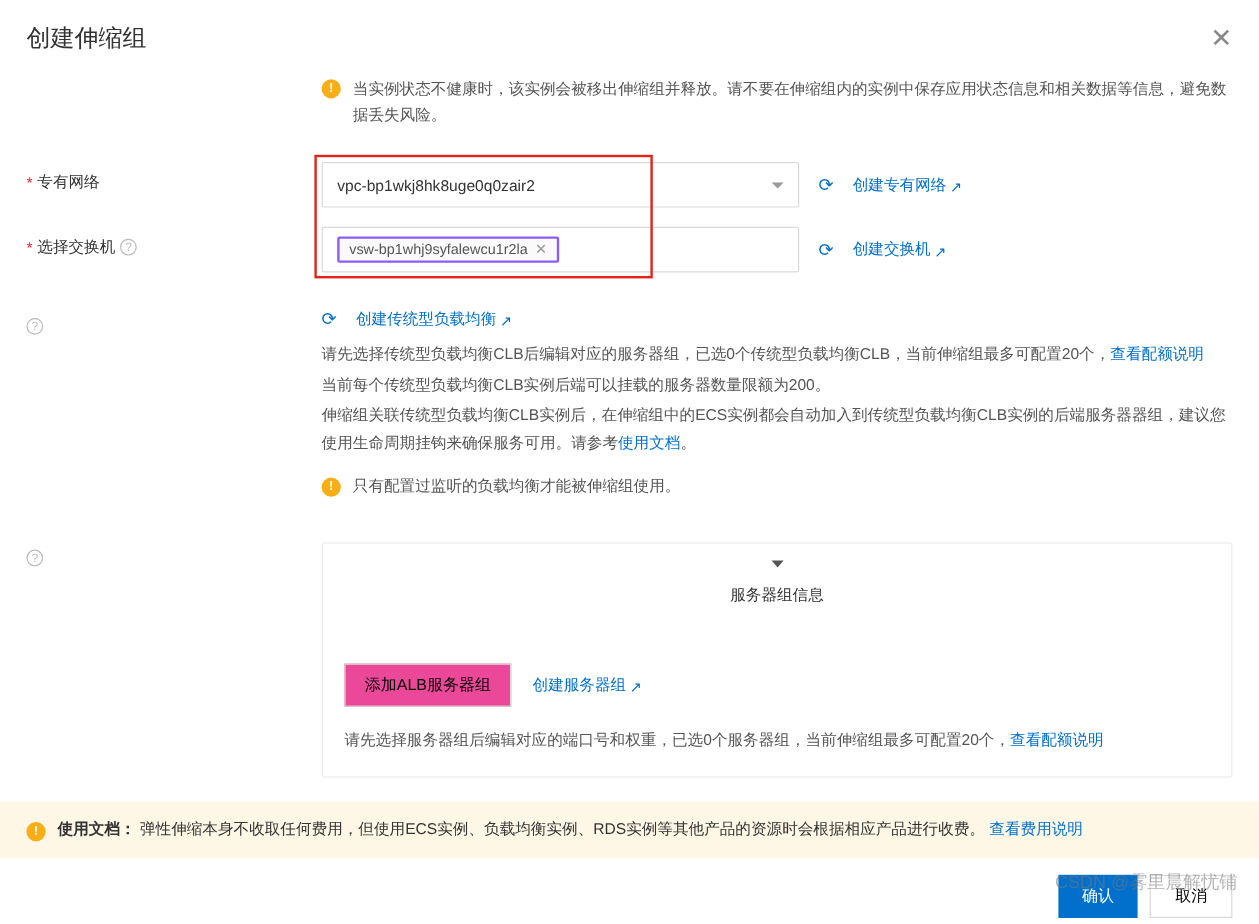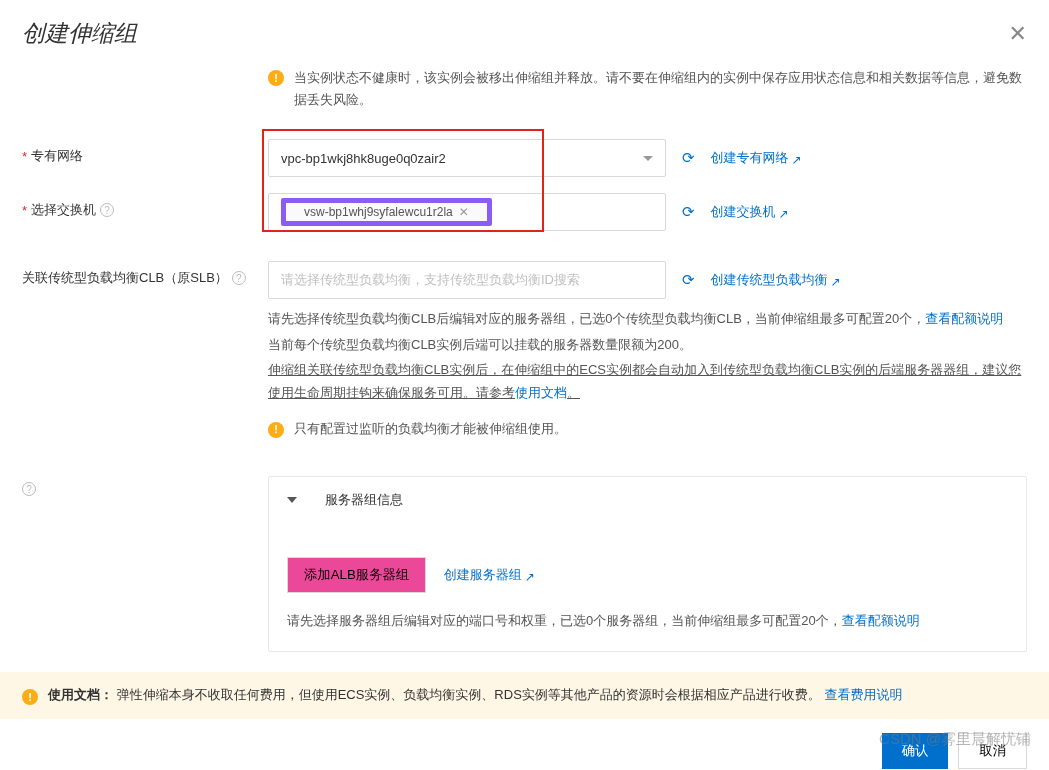--- a/index.html
+++ b/index.html
@@ -1,42 +1,42 @@
 <!DOCTYPE html>
 <html><head>
   <meta charset="utf-8">
   <style>
     * { box-sizing: border-box; margin: 0; padding: 0; }
     body { font-family: -apple-system, BlinkMacSystemFont, "Segoe UI", "PingFang SC", "Microsoft YaHei", sans-serif; font-size: 13px; color: #333; background: #fff; width: 1049px; }
     .dialog { position: relative; }
     .dialog-header { display: flex; justify-content: space-between; align-items: center; padding: 18px 22px 18px 22px; }
-    .dialog-title { font-size: 23px; font-weight: 500; color: #333; font-style: italic; }
+    .dialog-title { font-size: 20px; font-weight: 500; color: #333; }
     .close-btn { font-size: 22px; color: #888; cursor: pointer; line-height: 1; }
     .info-banner { display: flex; align-items: flex-start; padding: 0 22px 20px 268px; gap: 10px; color: #555; line-height: 1.7; }
     .warn-icon { display: inline-flex; width: 16px; height: 16px; border-radius: 50%; background: #faad14; color: #fff; align-items: center; justify-content: center; font-size: 11px; font-weight: bold; flex-shrink: 0; margin-top: 3px; }
     .form-row { display: flex; align-items: flex-start; padding: 8px 22px; }
     .form-label { width: 246px; flex-shrink: 0; display: flex; align-items: center; gap: 4px; color: #333; padding-top: 8px; }
     .req-mark { color: #f5222d; }
     .help-icon { display: inline-flex; width: 14px; height: 14px; border: 1px solid #bbb; border-radius: 50%; color: #bbb; align-items: center; justify-content: center; font-size: 10px; }
     .form-content { flex: 1; }
     .control-line { display: flex; align-items: center; gap: 16px; }
     .select-box { width: 398px; height: 38px; border: 1px solid #d9d9d9; border-radius: 2px; display: flex; align-items: center; padding: 0 12px; justify-content: space-between; background: #fff; }
     .select-box.with-chevron::after { content: ""; width: 0; height: 0; border-left: 5px solid transparent; border-right: 5px solid transparent; border-top: 5px solid #999; }
     .select-text { color: #333; }
     .placeholder { color: #bfbfbf; }
-    .tag { display: inline-flex; align-items: flex-start; border: 5px solid #8b5cf6; background: #fafafa; padding: 2px 18px; border-radius: 2px; gap: 6px; font-size: 12px; color: #555; }
+    .tag { display: inline-flex; align-items: flex-start; border: 2px solid #8b5cf6; background: #fafafa; padding: 2px 8px; border-radius: 2px; gap: 6px; font-size: 12px; color: #555; }
     .tag-close { color: #999; cursor: pointer; font-size: 12px; }
     .refresh-icon { display: inline-block; color: #0070cc; font-size: 15px; cursor: pointer; }
     .link { color: #0070cc; cursor: pointer; display: inline-flex; align-items: flex-end; gap: 3px; }
     .external-icon { font-size: 12px; }
     .hint-text { color: #888; margin-top: 8px; line-height: 1.7; }
     .desc-text { color: #555; margin-top: 8px; line-height: 1.8; }
     .redbox { position: absolute; border: 2px solid #e2231a; pointer-events: none; }
     .expand-panel { border: 1px solid #e8e8e8; border-radius: 2px; margin-top: 2px; }
-    .expand-header { display: flex; align-items: center; gap: 28px; padding: 14px 18px; cursor: pointer; }
+    .expand-header { display: flex; align-items: center; gap: 14px; padding: 14px 18px; cursor: pointer; flex-direction: column; }
     .chevron { width: 0; height: 0; border-left: 5px solid transparent; border-right: 5px solid transparent; border-top: 6px solid #555; }
     .expand-body { padding: 10px 18px 18px 18px; }
     .btn-outline { display: inline-block; border: 1px solid #d9d9d9; padding: 8px 16px; background: #ec4899; cursor: pointer; margin-right: 14px; }
     .fee-banner { background: #fff7e6; padding: 14px 22px; display: flex; align-items: center; gap: 10px; margin-top: 12px; color: #333; }
     .footer-actions { display: flex; justify-content: flex-end; gap: 10px; padding: 14px 22px; }
     .btn-primary { background: #0070cc; color: #fff; border: none; padding: 8px 20px; cursor: pointer; }
     .btn-default { background: #fff; border: 1px solid #d9d9d9; padding: 8px 20px; cursor: pointer; }
     .watermark { position: absolute; right: 18px; bottom: 34px; color: rgba(120,120,120,0.55); font-size: 15px; pointer-events: none; }
   </style>
 </head>
@@ -92,39 +92,35 @@
             <span class="external-icon">↗</span>
         </span>
       </div>
     </div>
   </div>
 
   <div class="redbox" style="left:262px; top:129px; width:282px; height:103px;"></div>
 
   <div class="form-row" style="margin-top:14px;">
     <div class="form-label">
-      <span>关联传统型负载均衡CLB（原SLB）</span>
       <span class="help-icon">?</span>
     </div>
     <div class="form-content">
       <div class="control-line">
-        <div class="select-box">
-          <span class="placeholder">请选择传统型负载均衡，支持传统型负载均衡ID搜索</span>
-        </div>
         <span class="refresh-icon">⟳</span>
         <span class="link">
           <span>创建传统型负载均衡</span>
             <span class="external-icon">↗</span>
         </span>
       </div>
       <div class="desc-text">
         <span>请先选择传统型负载均衡CLB后编辑对应的服务器组，已选0个传统型负载均衡CLB，当前伸缩组最多可配置20个，</span><span class="link">查看配额说明</span>
       </div>
       <div class="desc-text" style="margin-top:2px;">当前每个传统型负载均衡CLB实例后端可以挂载的服务器数量限额为200。</div>
-      <div class="desc-text" style="margin-top:2px;text-decoration:underline;">
+      <div class="desc-text" style="margin-top:2px;">
         <span>伸缩组关联传统型负载均衡CLB实例后，在伸缩组中的ECS实例都会自动加入到传统型负载均衡CLB实例的后端服务器器组，建议您使用生命周期挂钩来确保服务可用。请参考</span><span class="link">使用文档</span>。
       </div>
       <div class="desc-text" style="display:flex; align-items:center; gap:10px; margin-top:12px;">
         <span class="warn-icon">!</span>
         <span>只有配置过监听的负载均衡才能被伸缩组使用。</span>
       </div>
     </div>
   </div>
 
   <div class="form-row" style="margin-top:18px;">

